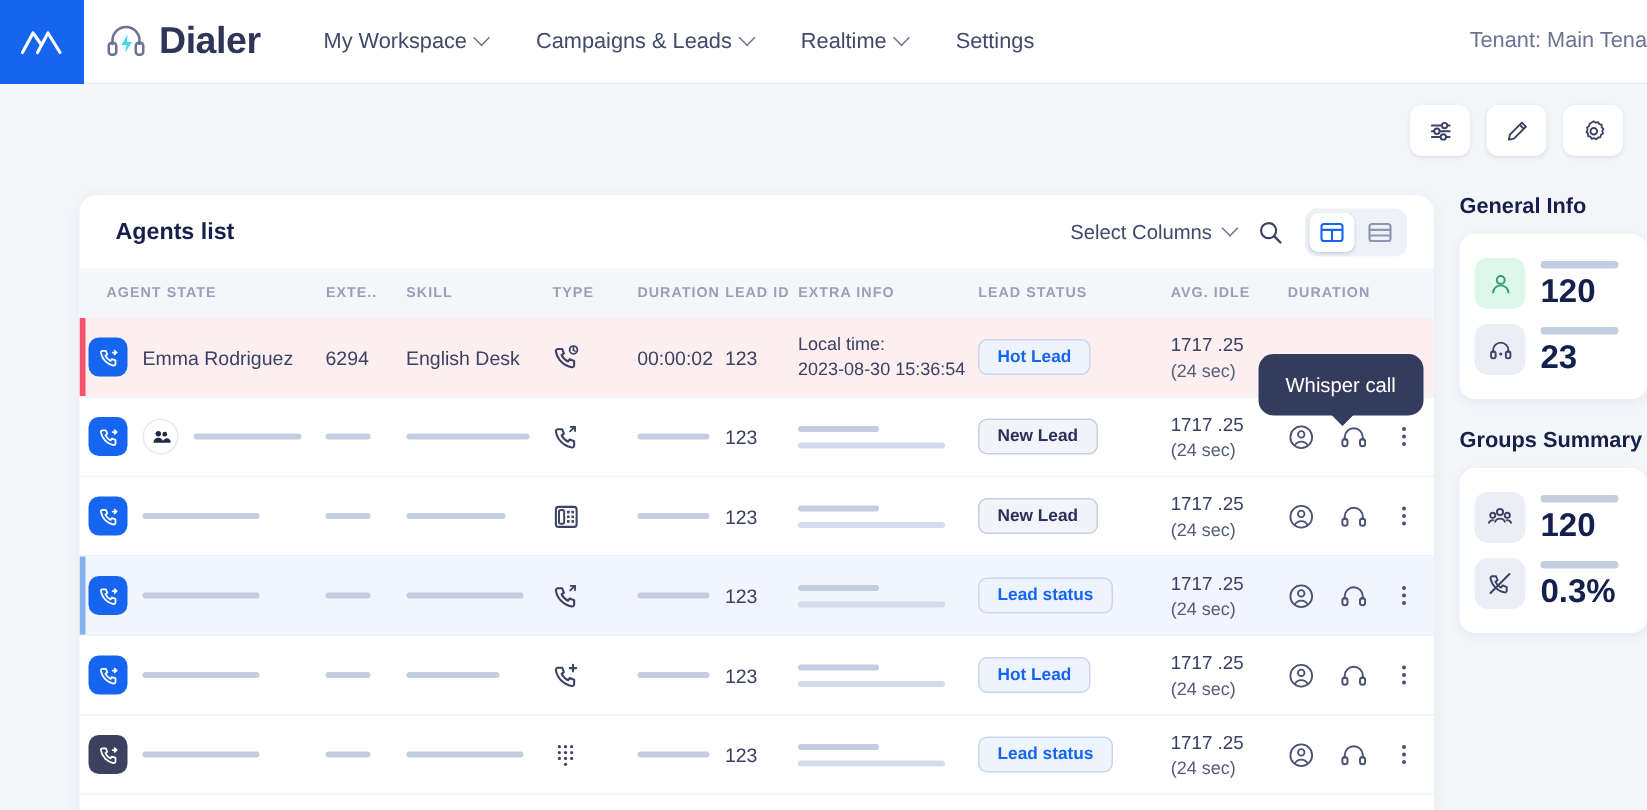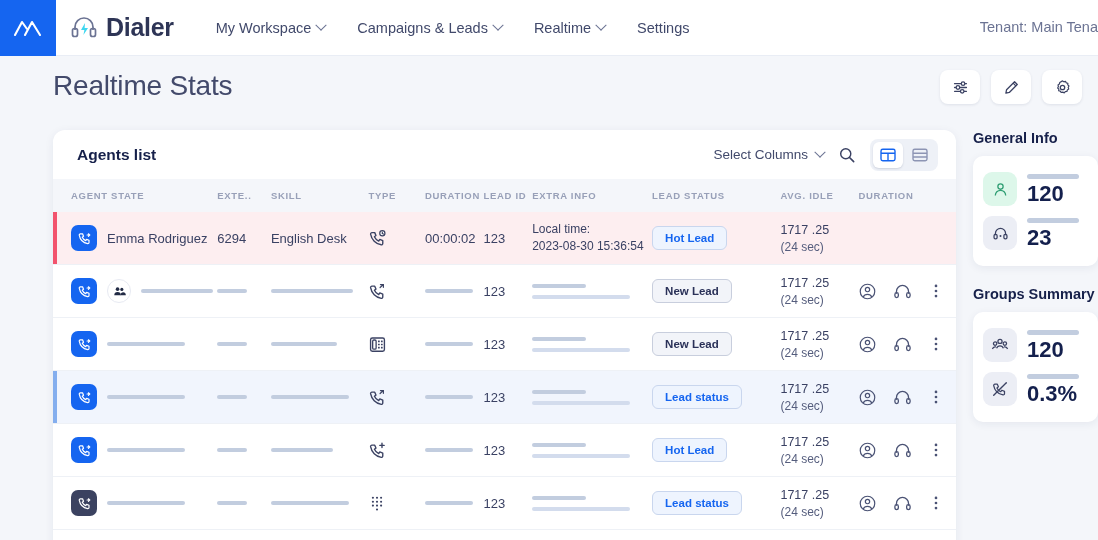--- a/index.html
+++ b/index.html
@@ -112,21 +112,21 @@
   }
   .row.hot   { background: #fdeef0; }
   .row.sel   { background: #f1f5fd; }
   .row-accent {
     position: absolute; left: 0; top: 0; width: 4px; height: 100%;
   }
   .row.hot .row-accent { background: #f2536d; }
   .row.sel .row-accent { background: #84aeee; }
 
   
-  .c-state   { width: 168px; padding-left: 18px; display:flex; align-items:center; gap:10px; }
+  .c-state   { width: 168px; padding-left: 6px; display:flex; align-items:center; gap:10px; }
   .c-ext     { width: 55px; }
   .c-skill   { width: 100px; }
   .c-type    { width: 58px; display:flex; align-items:center; }
   .c-dur     { width: 60px; }
   .c-lead    { width: 50px; }
   .c-extra   { width: 123px; }
   .c-status  { width: 105px; }
   .c-idle    { width: 80px; margin-left: 26px; }
   .c-act     { width: 100px; display:flex; align-items:center; gap:16px; }
   .thead .c-state { padding-left: 18px; }
@@ -236,21 +236,20 @@
         <span class="caret"></span>
       </div>
       <div class="nav-item">
         <span>Settings</span>
       </div>
     </div>
     <div class="tenant">Tenant: Main Tena</div>
   </div>
 
   <div class="page-head">
-    <div class="page-title">Realtime Stats</div>
     <div class="head-actions">
       <div class="icon-btn">
         <svg width="17" height="17" viewBox="0 0 20 20">
           <g stroke="#3b4263" stroke-width="1.5" stroke-linecap="round">
             <line x1="3" y1="5.5" x2="17" y2="5.5"></line>
             <line x1="3" y1="10" x2="17" y2="10"></line>
             <line x1="3" y1="14.5" x2="17" y2="14.5"></line>
           </g>
           <circle cx="13" cy="5.5" r="2.1" fill="#fff" stroke="#3b4263" stroke-width="1.5"></circle>
           <circle cx="7" cy="10" r="2.1" fill="#fff" stroke="#3b4263" stroke-width="1.5"></circle>
@@ -706,20 +705,21 @@
                   <circle cx="8" cy="10" r="1.5"></circle>
                   <circle cx="8" cy="15.6" r="1.5"></circle>
                 </g>
               </svg>
             </span>
           </div>
         </div>
       </div>
   </div>
 
+  <div class="tooltip">Whisper call</div>
 
   <div class="side">
     <div class="side-title">General Info</div>
     <div class="side-card">
       <div class="stat">
         <div class="stat-ico bg-green">
           <svg width="17" height="17" viewBox="0 0 20 20">
             <circle cx="10" cy="6.6" r="3.1" fill="none" stroke="#2f9e73" stroke-width="1.5"></circle>
             <path d="M3.9 17 a6.1 6.1 0 0 1 12.2 0" fill="none" stroke="#2f9e73" stroke-width="1.5"></path>
           </svg>

